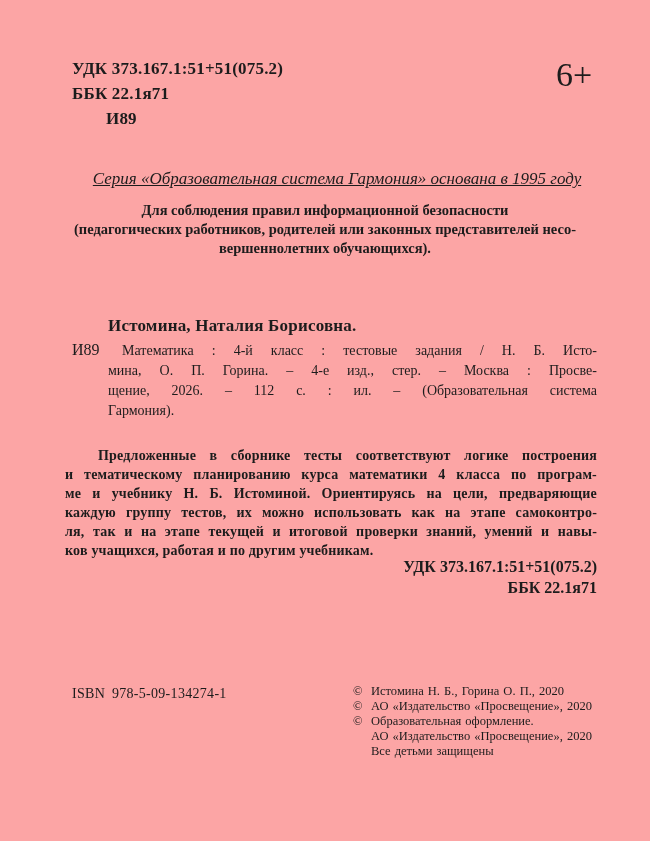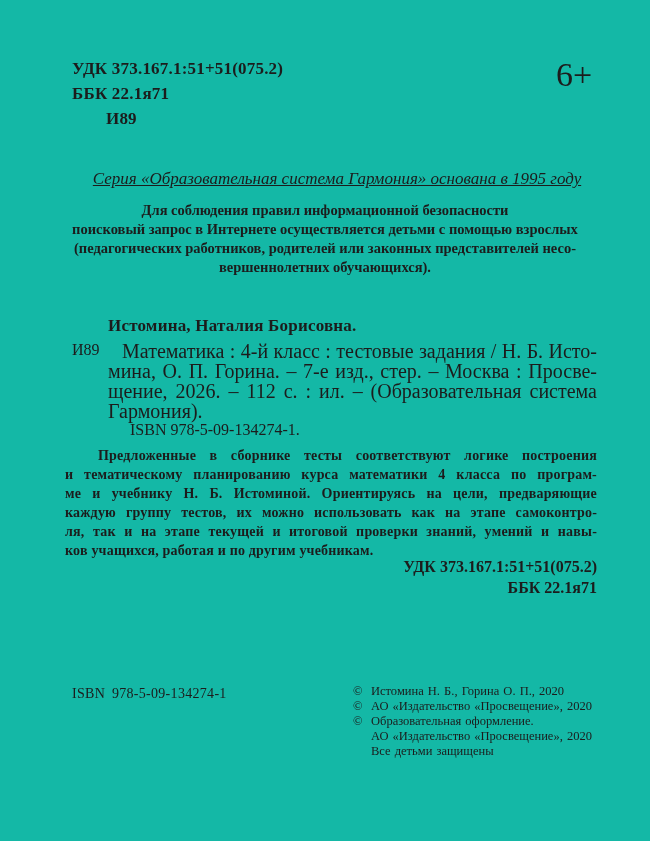--- a/index.html
+++ b/index.html
@@ -1,20 +1,20 @@
 <!DOCTYPE html>
 <html><head>
 <meta charset="utf-8">
 <style>
   html,body { margin:0; padding:0; background:#e8e8e8; }
   .page {
     position:relative;
     width:650px; height:841px;
     margin:0 auto;
-    background:#14b8a6;
+    background:#fca5a5;
     color:#1c1c1c;
     font-family:"Liberation Serif", serif;
     overflow:hidden;
   }
   
   .udk-top {
     position:absolute; left:72px; top:56px;
     font-size:17px; font-weight:bold; line-height:25px;
     letter-spacing:0.2px;
   }
@@ -41,21 +41,21 @@
   .author-heading {
     position:absolute; left:108px; top:316px;
     font-size:17px; font-weight:bold; letter-spacing:0.2px;
   }
   .catalog-code {
     position:absolute; left:72px; top:341px;
     font-size:16px;
   }
   .bib-body {
     position:absolute; left:108px; top:341px; width:489px;
-    font-size:20px; line-height:20px;
+    font-size:14px; line-height:20px;
   }
   .bib-body .jl { text-align:justify; text-align-last:justify; }
   .bib-body .first { padding-left:14px; }
   .bib-isbn {
     position:absolute; left:130px; top:421px;
     font-size:16px;
   }
   
   .annotation {
     position:absolute; left:65px; top:446px; width:532px;
@@ -94,34 +94,32 @@
   </div>
 
   <div class="age-badge">6+</div>
 
   <div class="series-line">
     <span>Серия «Образовательная система Гармония» основана в 1995 году</span>
   </div>
 
   <div class="safety">
     <div class="ln">Для соблюдения правил информационной безопасности</div>
-    <div class="ln">поисковый запрос в Интернете осуществляется детьми с помощью взрослых</div>
     <div class="ln">(педагогических работников, родителей или законных представителей несо-</div>
     <div class="ln">вершеннолетних обучающихся).</div>
   </div>
 
   <div class="author-heading">Истомина, Наталия Борисовна.</div>
   <div class="catalog-code">И89</div>
   <div class="bib-body">
     <div class="jl first">Математика : 4-й класс : тестовые задания / Н. Б. Исто-</div>
-    <div class="jl">мина, О. П. Горина. – 7-е изд., стер. – Москва : Просве-</div>
+    <div class="jl">мина, О. П. Горина. – 4-е изд., стер. – Москва : Просве-</div>
     <div class="jl">щение, 2026. – 112 с. : ил. – (Образовательная система</div>
     <div>Гармония).</div>
   </div>
-  <div class="bib-isbn">ISBN 978-5-09-134274-1.</div>
 
   <div class="annotation">
     <div class="jl first">Предложенные в сборнике тесты соответствуют логике построения</div>
     <div class="jl">и тематическому планированию курса математики 4 класса по програм-</div>
     <div class="jl">ме и учебнику Н. Б. Истоминой. Ориентируясь на цели, предваряющие</div>
     <div class="jl">каждую группу тестов, их можно использовать как на этапе самоконтро-</div>
     <div class="jl">ля, так и на этапе текущей и итоговой проверки знаний, умений и навы-</div>
     <div>ков учащихся, работая и по другим учебникам.</div>
   </div>
 

